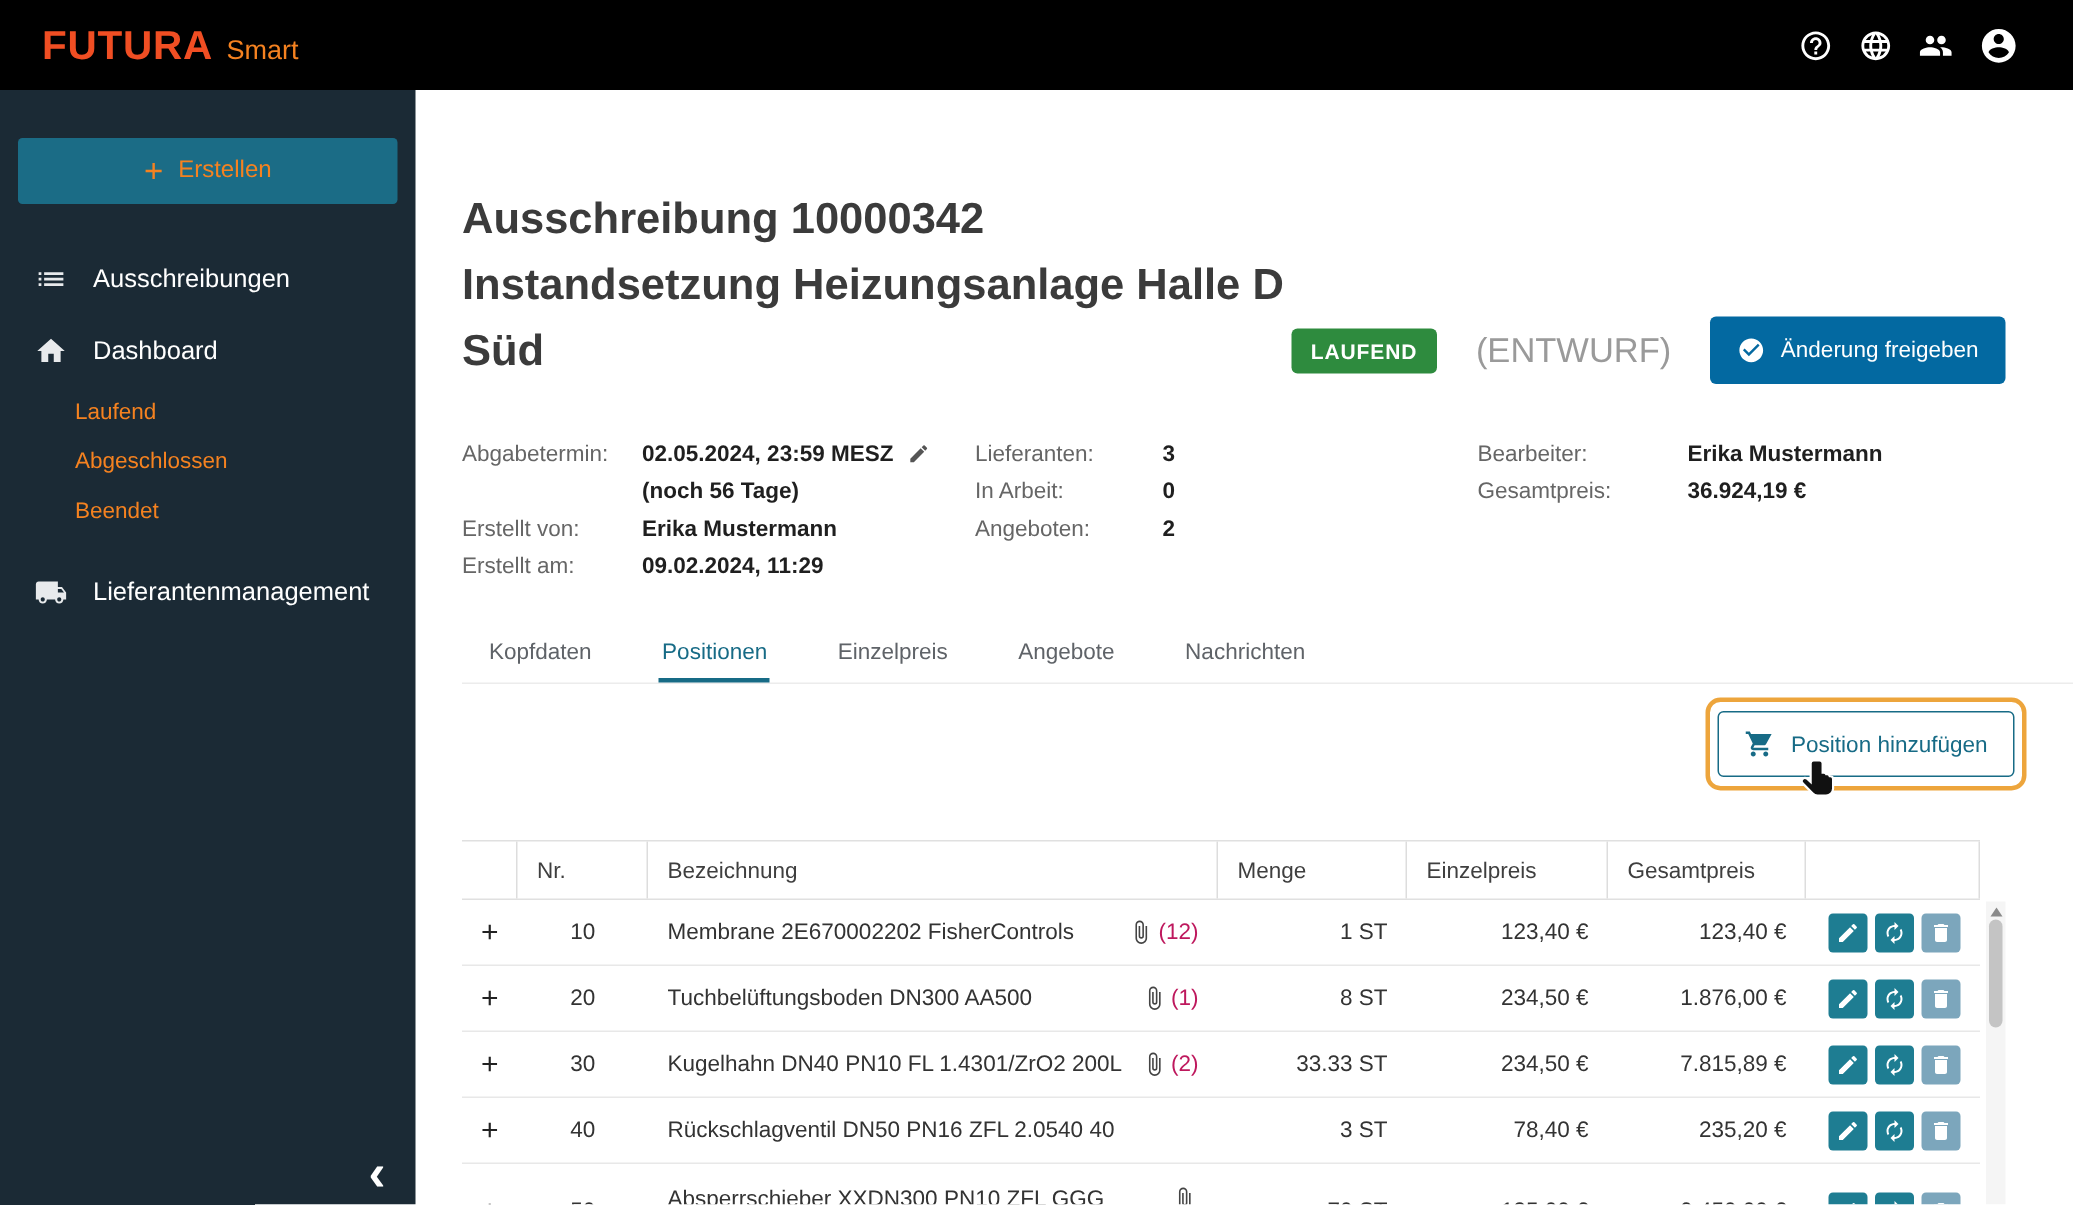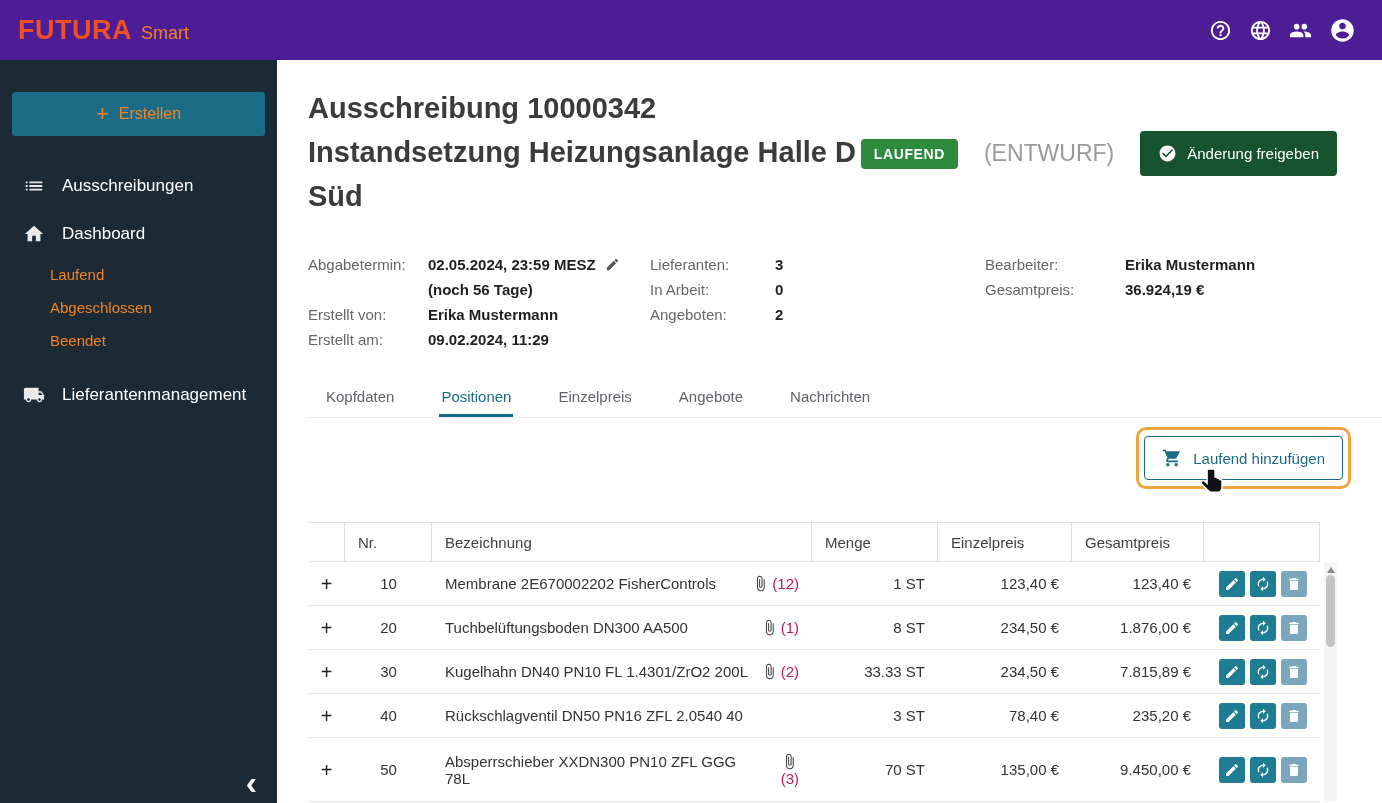--- a/index.html
+++ b/index.html
@@ -8,21 +8,21 @@
     font-family: "Liberation Sans", sans-serif;
     background: #fff;
     position: relative;
     color: #333;
   }
   svg { display: block; }
 
   
   .topbar {
     position: absolute; top: 0; left: 0; right: 0; height: 60px;
-    background: #4c1d95; display: flex; align-items: center; padding: 0 18px;
+    background: #000000; display: flex; align-items: center; padding: 0 28px;
     z-index: 5;
   }
   .brand-wrap { display: flex; align-items: baseline; cursor: pointer; }
   .brand { font-size: 27px; font-weight: 700; color: #f04e23; letter-spacing: .5px; }
   .brand-suffix { font-size: 18px; color: #f58220; margin-left: 9px; font-weight: 500; }
   .topbar-icons { margin-left: auto; display: flex; align-items: center; gap: 17px; margin-right: 8px; }
   .tb-icon { cursor: pointer; }
   .tb-icon svg { width: 23px; height: 23px; fill: #fff; }
   .tb-icon-lg svg { width: 27px; height: 27px; }
 
@@ -49,32 +49,32 @@
   .collapse {
     position: absolute; bottom: 4px; right: 20px; color: #fff;
     font-size: 34px; line-height: 1; cursor: pointer; font-weight: 700;
   }
 
   
   .main {
     position: absolute; top: 60px; left: 277px; right: 0; bottom: 0;
     background: #fff; padding-left: 31px; overflow: hidden;
   }
-  .header-row { display: flex; align-items: flex-start; margin-top: 26px; padding-right: 45px; }
+  .header-row { display: flex; align-items: flex-end; margin-top: 64px; padding-right: 45px; }
   .page-title {
     width: 548px; font-size: 29px; font-weight: 700; color: #3b3b3b; line-height: 44px;
   }
   .header-right { display: flex; align-items: center; gap: 26px; margin-left: auto; margin-top: 45px; }
   .badge {
     background: #2e8b3e; color: #fff; font-weight: 700; font-size: 14px;
     padding: 7px 13px; border-radius: 4px; letter-spacing: .6px;
   }
   .draft { color: #9a9a9a; font-size: 23px; }
   .release-btn {
-    background: #14532d; color: #fff; border: none; border-radius: 4px;
+    background: #0369a1; color: #fff; border: none; border-radius: 4px;
     font-size: 15px; font-family: inherit; height: 45px; padding: 0 18px;
     display: flex; align-items: center; gap: 10px; cursor: pointer;
   }
   .release-btn svg { width: 19px; height: 19px; fill: #fff; }
 
   
   .meta { display: flex; margin-top: 34px; font-size: 15px; }
   .meta-col1 { width: 342px; }
   .meta-col2 { width: 335px; }
   .meta-col3 { flex: 1; }
@@ -294,21 +294,21 @@
     <div class="tab">Angebote</div>
     <div class="tab">Nachrichten</div>
   </div>
 
   <div class="addpos-zone">
     <div class="highlight-box">
       <button class="addpos-btn">
         <svg viewBox="0 0 24 24">
             <path d="M7 18c-1.1 0-1.99.9-1.99 2S5.9 22 7 22s2-.9 2-2-.9-2-2-2zM1 2v2h2l3.6 7.59-1.35 2.45C4.52 15.37 5.48 17 7 17h12v-2H7l1.1-2h7.45c.75 0 1.41-.41 1.75-1.03L21.7 4H5.21l-.94-2H1zm16 16c-1.1 0-1.99.9-1.99 2s.89 2 1.99 2 2-.9 2-2-.9-2-2-2z"></path>
           </svg>
-        <span>Laufend hinzufügen</span>
+        <span>Position hinzufügen</span>
       </button>
     </div>
     <svg class="cursor-hand" viewBox="0 0 24 28">
       <path d="M9 1.5c-1 0-1.8.8-1.8 1.8v11l-2.1-1.9c-.8-.7-2-.7-2.7.1-.7.8-.6 1.9.1 2.6l5.8 5.9c.8.8 1.9 1.3 3 1.3h5c2.3 0 4.2-1.9 4.2-4.2v-5.6c0-.9-.7-1.6-1.6-1.6h-.4c-.2-.7-.9-1.2-1.6-1.2h-.5c-.2-.6-.8-1-1.5-1h-.6V3.3c0-1-.8-1.8-1.8-1.8H9z" fill="#111" stroke="#fff" stroke-width="1.3"></path>
     </svg>
   </div>
 
   <div class="tbl">
     <div class="thead">
       <div class="c-expand"></div>

